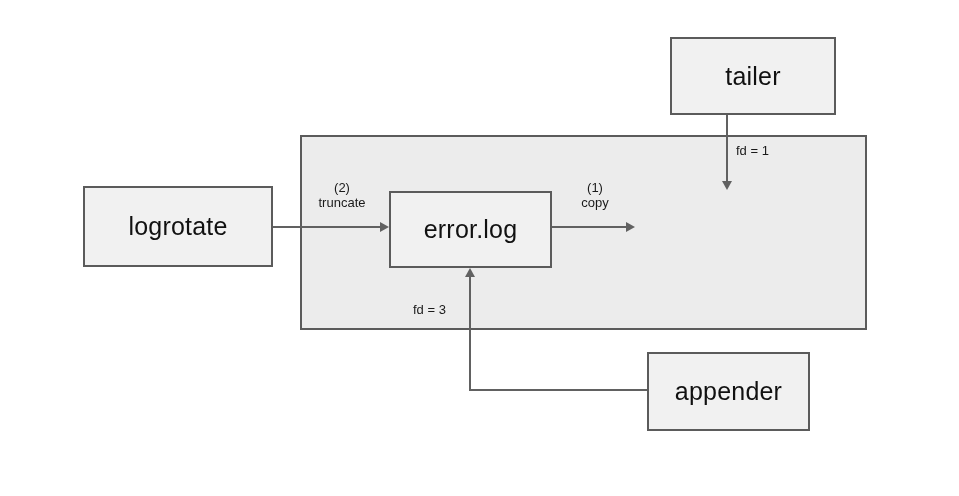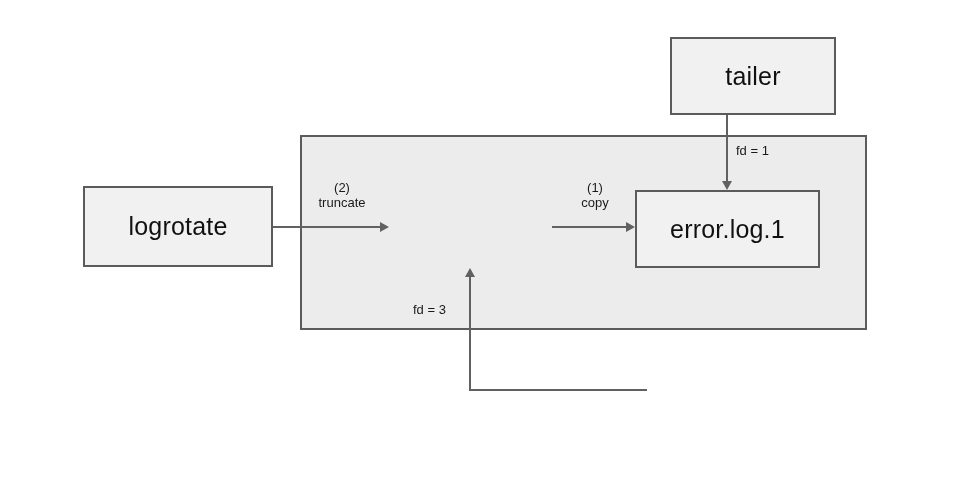--- a/index.html
+++ b/index.html
@@ -140,17 +140,20 @@
   <div class="seg seg-v seg-fd2-v"></div>
   <div class="head-fd2"></div>
   <div class="edge-label label-fd2">fd = 3</div>
 
   <div class="node node-tailer">
     <span>tailer</span>
   </div>
   <div class="node node-logrotate">
     <span>logrotate</span>
   </div>
-  <div class="node node-errorlog1">
-    <span>error.log.1</span>
+  <div class="node node-errorlog">
+    <span>error.log</span>
+  </div>
+  <div class="node node-appender">
+    <span>appender</span>
   </div>
 
 </div>
 
 </body></html>

